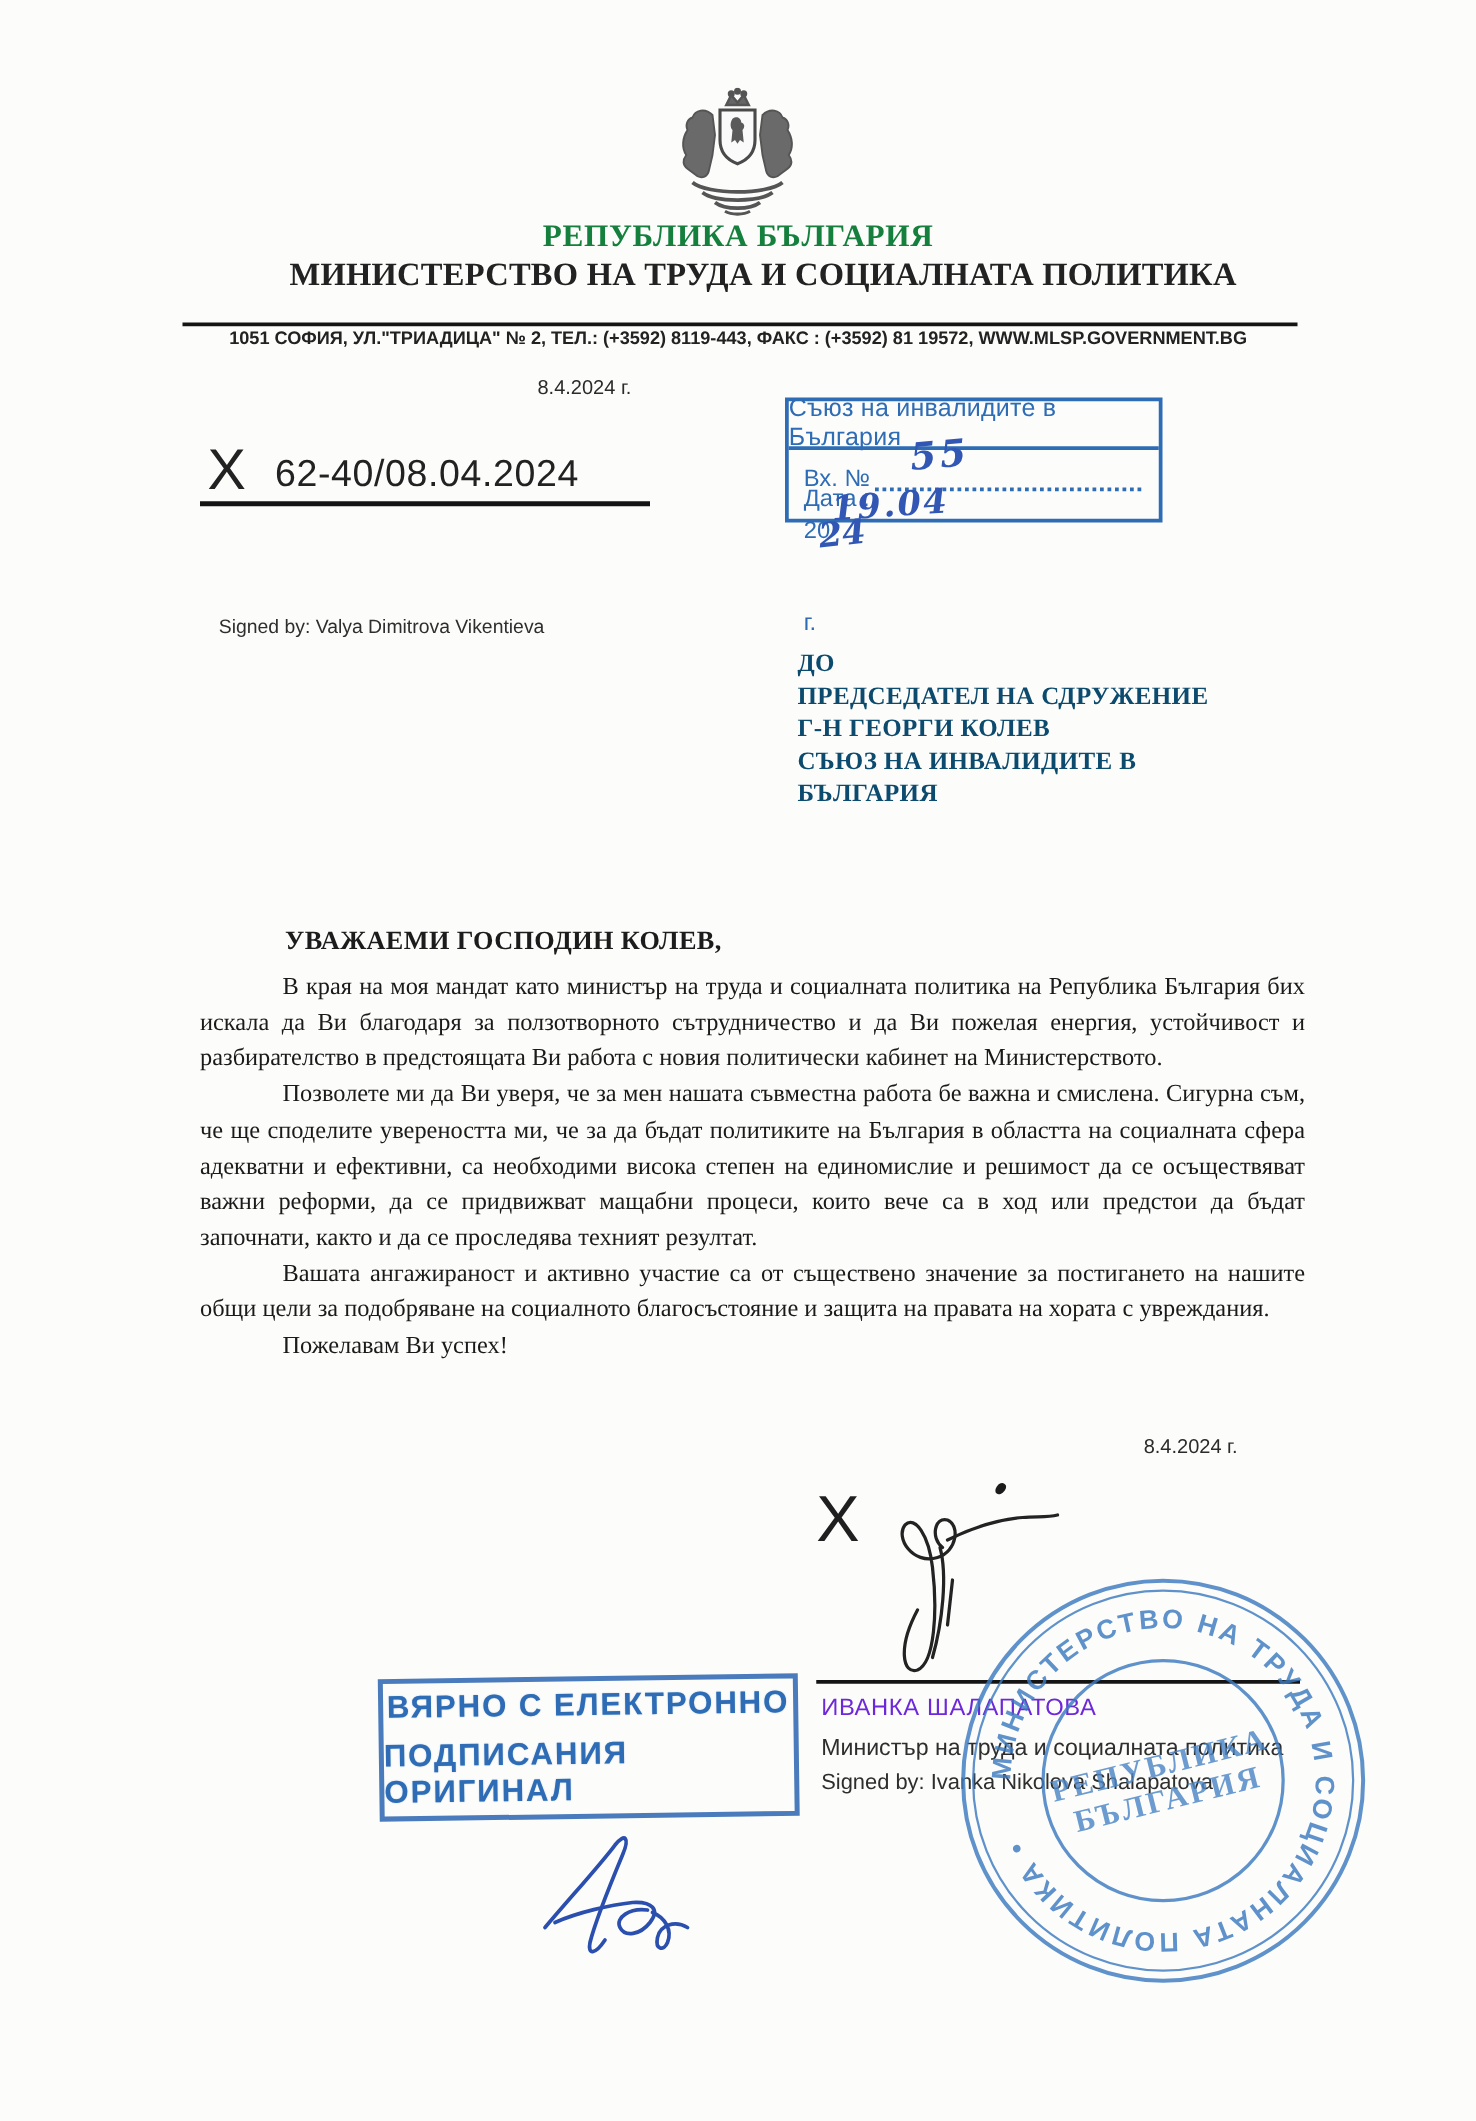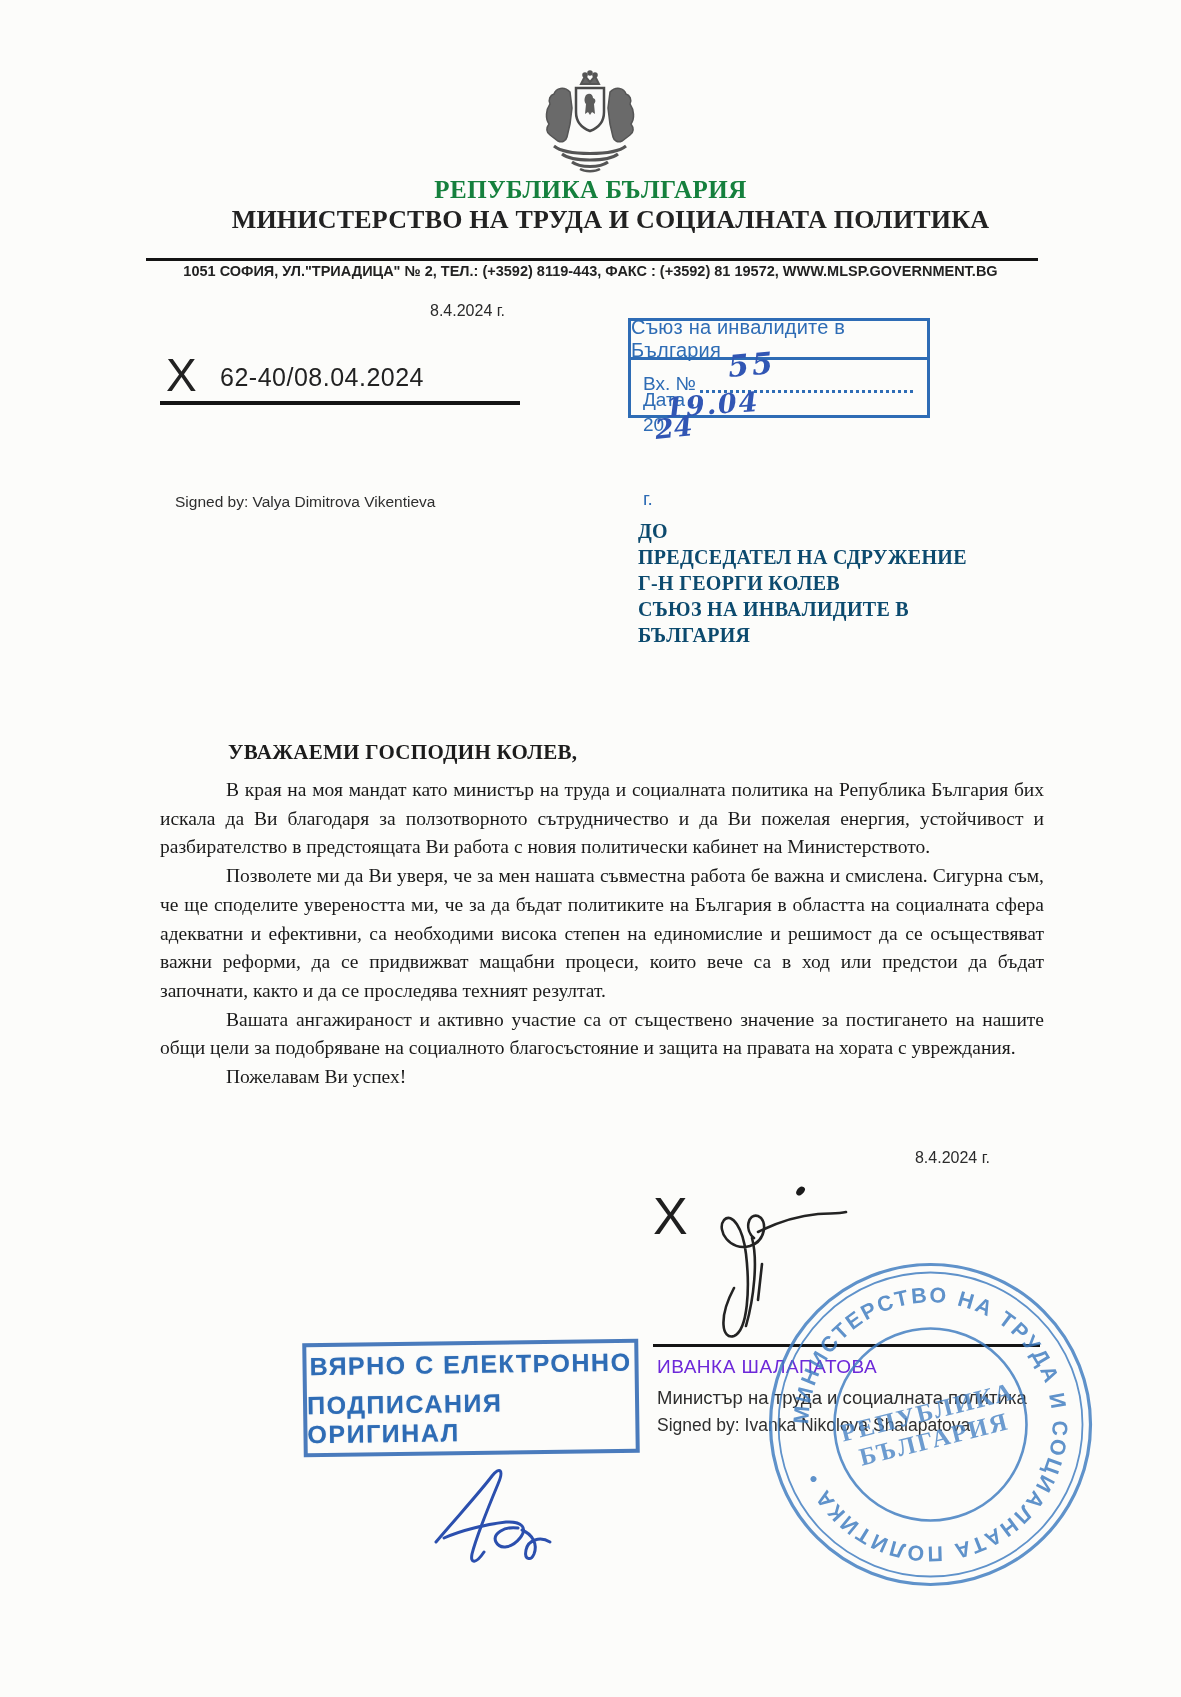--- a/index.html
+++ b/index.html
@@ -17,21 +17,21 @@
   .ministry   { top:205px; font-size:26px; font-weight:bold; letter-spacing:.2px; color:#222;padding-left:40px; }
   .cert-line  { top:236px; font-size:17.5px; font-style:italic; font-weight:bold; color:#2a2a2a; }
   .head-rule  { top:258px; left:146px; width:892px; height:3px; background:#141414; }
   .addr-line  { top:263px; font-size:14.5px; font-weight:600; font-family:"Liberation Sans",sans-serif; color:#222; }
 
   .coat { left:524px; top:70px; width:132px; height:104px; }
 
   
   .top-date { left:430px; top:302px; font-size:16px; font-family:"Liberation Sans",sans-serif; color:#2b2b2b; }
   .ref-x    { left:166px; top:348px; font-size:46px; font-family:"Liberation Sans",sans-serif; color:#222; }
-  .ref-num  { left:220px; top:363px; font-size:25px; font-family:"Liberation Sans",sans-serif; color:#222; letter-spacing:.5px; }
+  .ref-num  { left:220px; top:363px; font-size:30px; font-family:"Liberation Sans",sans-serif; color:#222; letter-spacing:.5px; }
   .ref-underline { left:160px; top:401px; width:360px; height:4px; background:#141414; }
   .signed-top { left:175px; top:493px; font-size:15.5px; font-family:"Liberation Sans",sans-serif; color:#2e2e2e; }
 
   
   .stampbox {
     left:628px; top:318px; width:302px; height:100px;
     border:3px solid #2e6cb5; color:#2e6cb5;
     font-family:"Liberation Sans",sans-serif;
     background:rgba(255,255,255,.0);
   }

